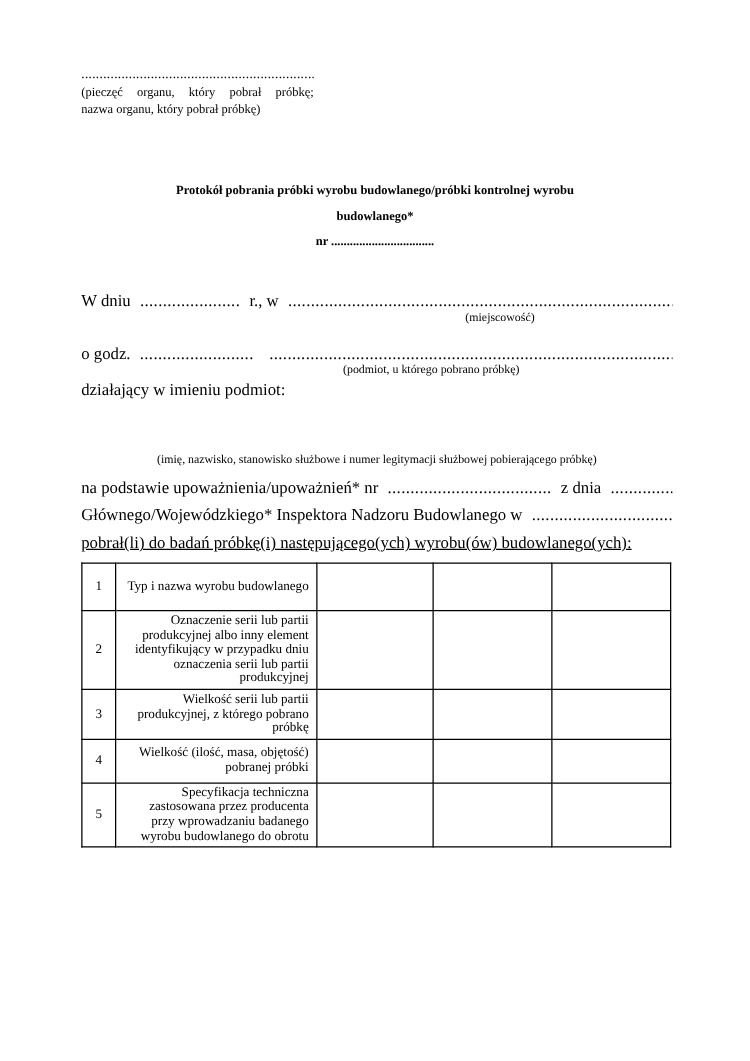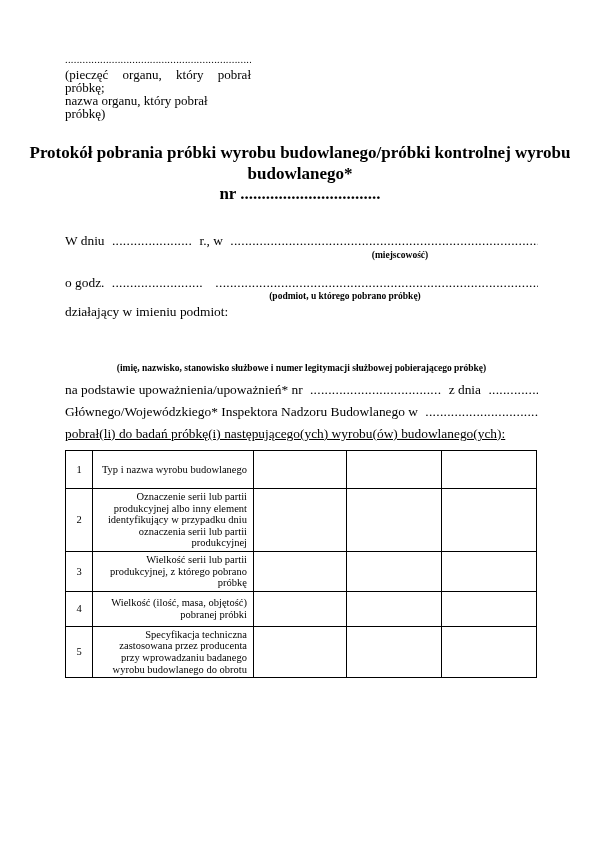--- a/index.html
+++ b/index.html
@@ -12,41 +12,41 @@
     color:#000;
     overflow:hidden;
   }
 
   
   .stamp{position:absolute;left:65px;top:54px;width:186px;}
   .stamp-dots{
     height:11px;line-height:11px;overflow:hidden;white-space:nowrap;
     font-size:10.5px;letter-spacing:1px;margin-bottom:3px;
   }
-  .stamp-line{font-size:13px;line-height:13px;}
+  .stamp-line{font-size:10px;line-height:13px;}
   .just{text-align:justify;text-align-last:justify;}
 
   
   .title-wrap{
     position:absolute;left:0;top:143px;width:600px;
-    text-align:center;font-weight:bold;font-size:17px;line-height:20.5px;
+    text-align:center;font-weight:bold;font-size:10px;line-height:20.5px;
   }
 
   
   .body-sec{position:absolute;left:65px;top:0;width:473px;height:849px;}
   .line{
     position:absolute;left:0;right:0;
     white-space:nowrap;overflow:hidden;
     font-size:13.4px;line-height:17px;
   }
   .dots{letter-spacing:0.3px;}
   .gap-r{margin-right:4px;}
   .caption{
     position:absolute;font-size:9.5px;line-height:12px;text-align:center;
-    white-space:nowrap;overflow:hidden;font-weight:bold;
+    white-space:nowrap;overflow:hidden;
   }
 
   
   .tbl-wrap{position:absolute;left:65px;top:450px;}
   table.samples{
     border-collapse:collapse;table-layout:fixed;width:471px;
     font-size:10.5px;line-height:11.6px;
   }
   table.samples td{
     border:1px solid #000;

